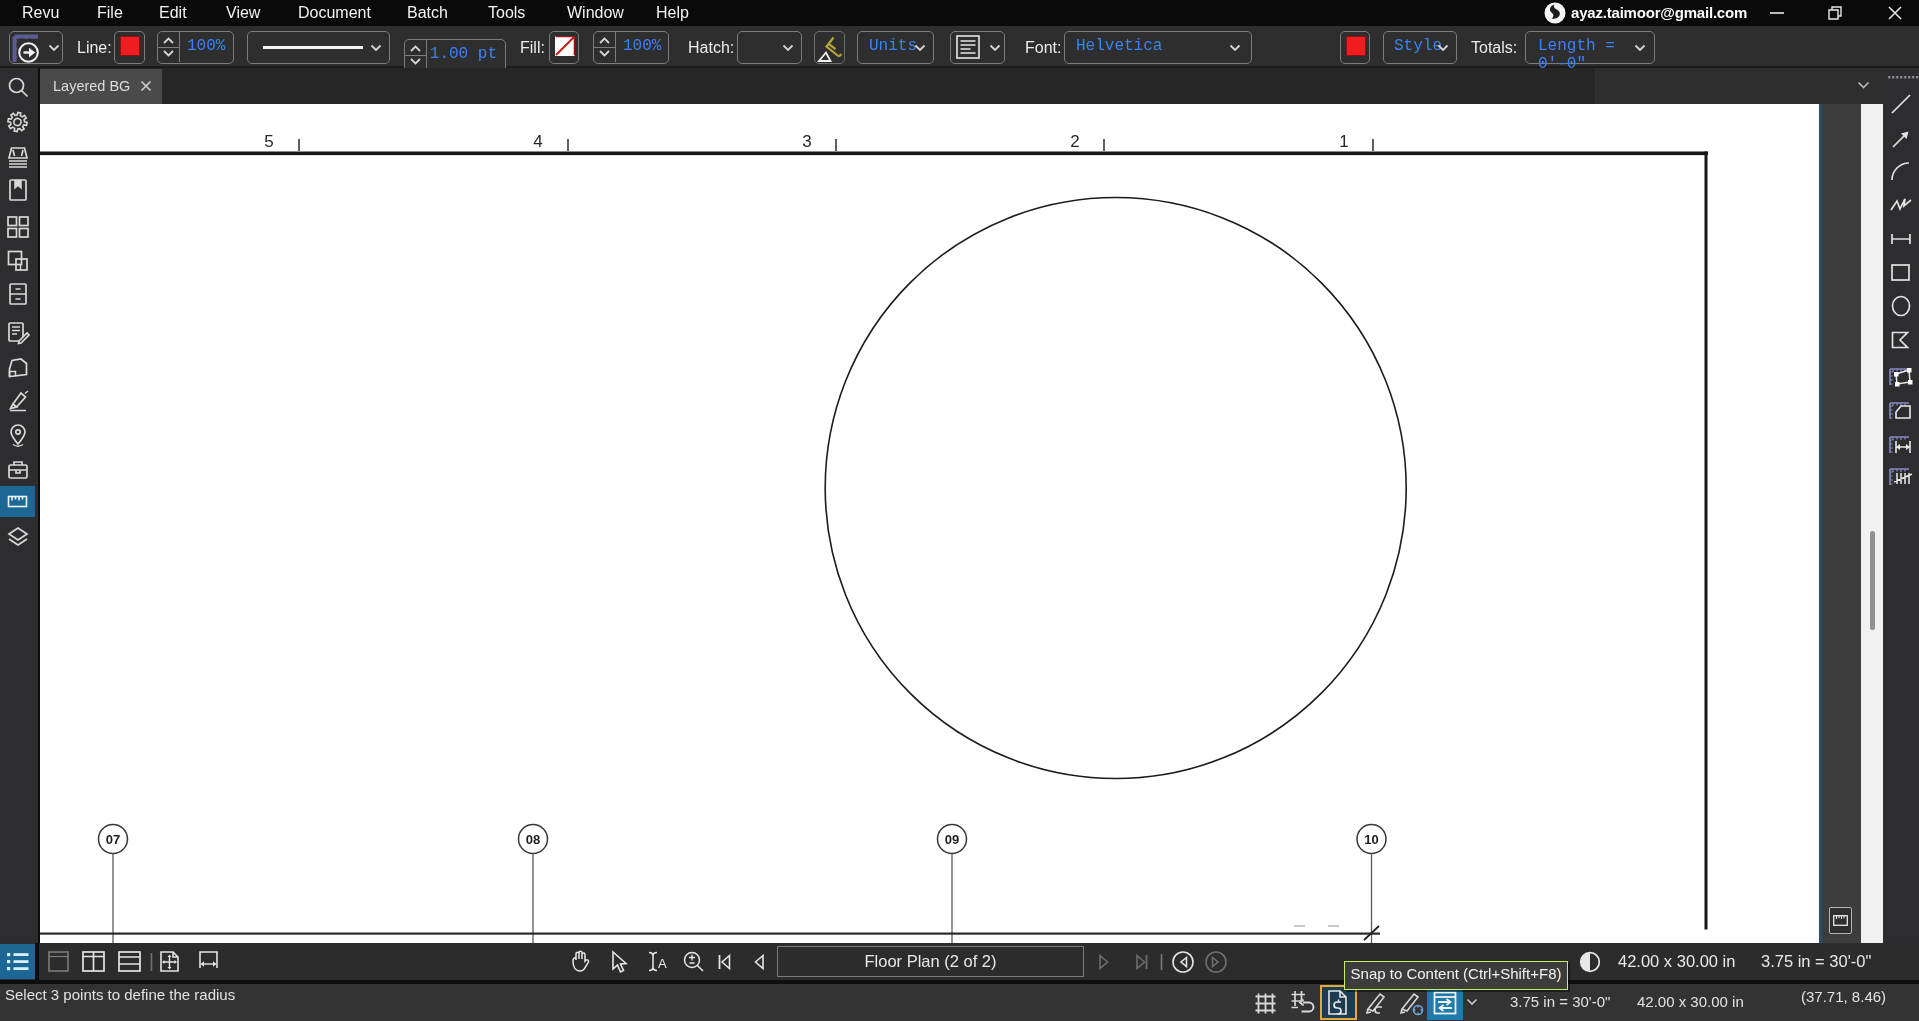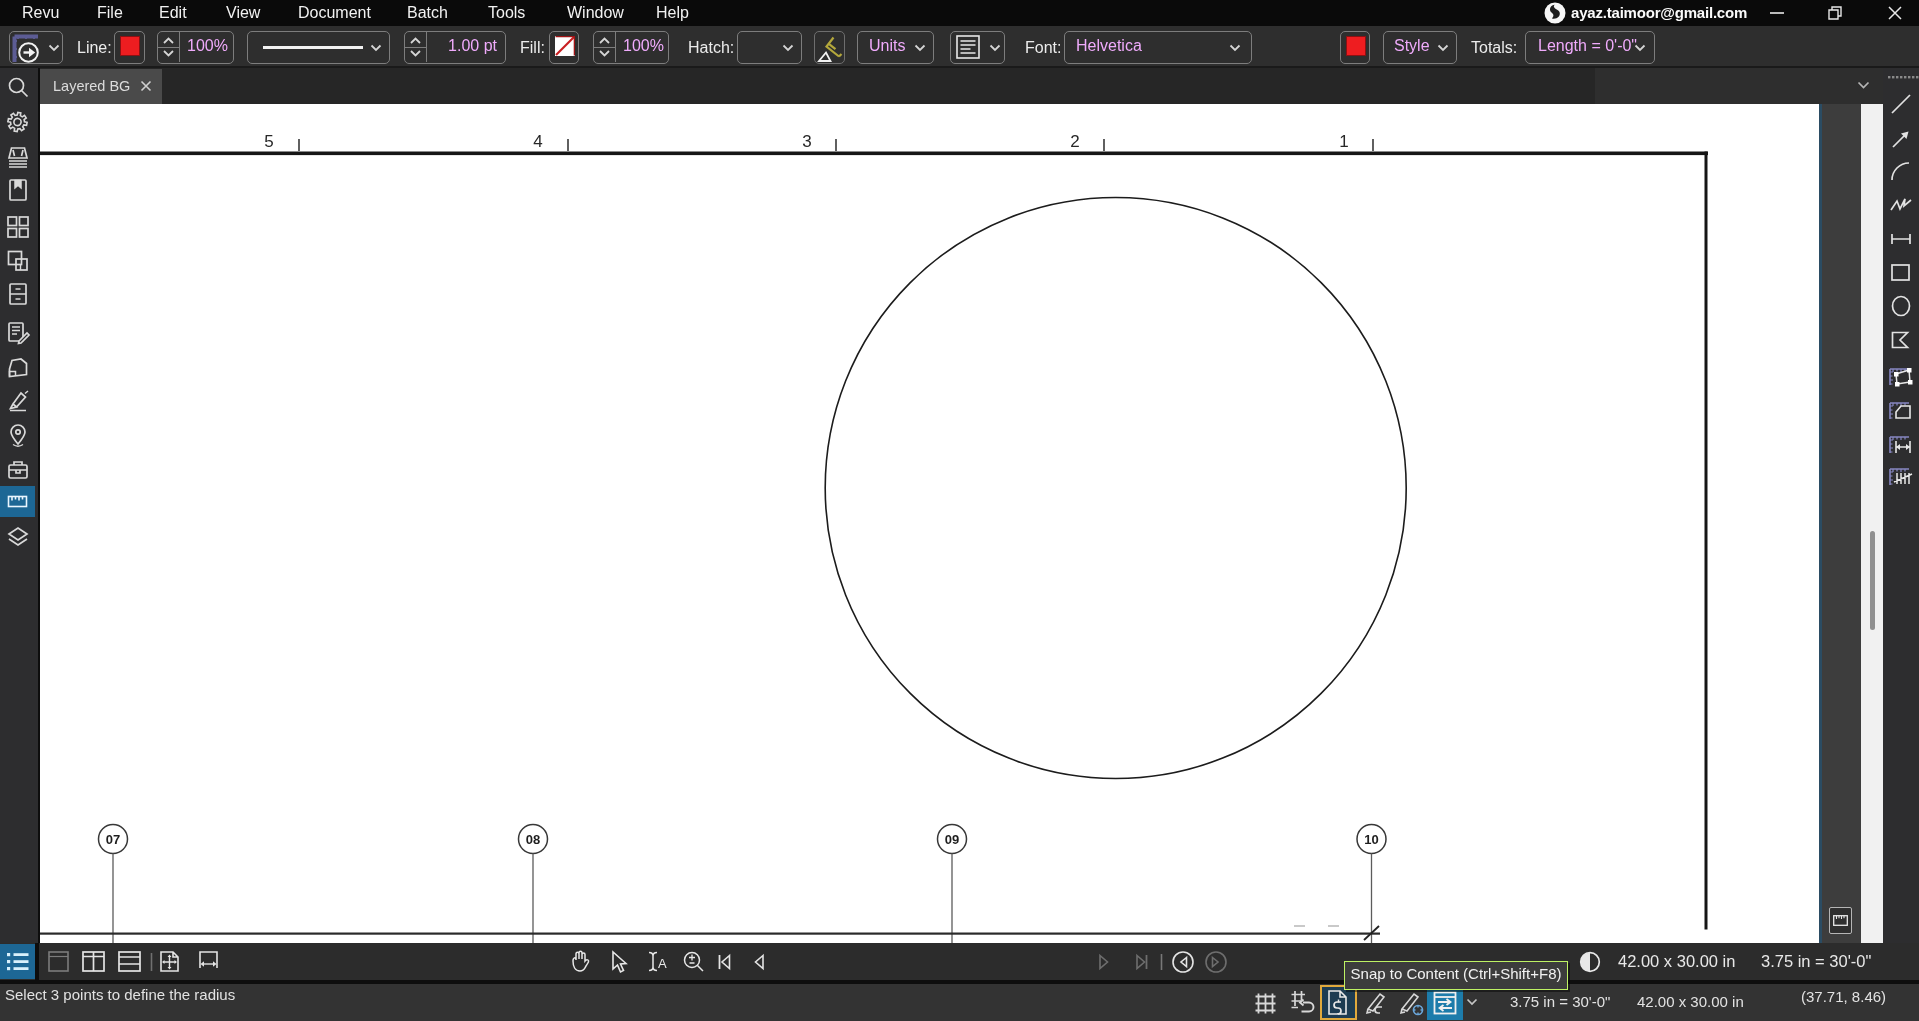--- a/index.html
+++ b/index.html
@@ -4,21 +4,21 @@
 <style>
 * { margin:0; padding:0; box-sizing:border-box; }
 html,body { width:1919px; height:1021px; overflow:hidden; background:#2e2e2e;
   font-family:"Liberation Sans", sans-serif; }
 .abs { position:absolute; }
 #menubar { position:absolute; left:0; top:0; width:1919px; height:26px; background:#0a0a0a; }
 .mitem { position:absolute; top:4px; color:#f2f2f2; font-size:16px; }
 #toolbar { position:absolute; left:0; top:26px; width:1919px; height:42px; background:#2e2e2e; border-bottom:2px solid #1a1a1a;padding-left:8px; }
 .tbtn { position:absolute; top:5px; height:33px; border:1.5px solid #7d7d7d; border-radius:5px; background:#2e2e2e; }
 .tlabel { position:absolute; top:13px; color:#ececec; font-size:16px; }
-.tval { color:#f0abfc; font-size:16px; }
+.tval { color:#3b82f6; font-size:16px;font-family:Liberation Mono, monospace; }
 #tabbar { position:absolute; left:38px; top:68px; width:1557px; height:36px; background:#262626; }
 #activetab { position:absolute; left:2px; top:1px; width:122px; height:35px; background:#4a4a4a; color:#dcdcdc; font-size:14.5px; line-height:35px; padding-left:13px; }
 #leftbar { position:absolute; left:0; top:68px; width:38px; height:875px; background:#2d2d2f; }
 #rightbar { position:absolute; left:1883px; top:68px; width:36px; height:912px; background:#2d2d2f; }
 #canvas { position:absolute; left:40px; top:104px; width:1779px; height:839px; background:#ffffff; }
 #bluestrip { position:absolute; left:1819px; top:104px; width:3px; height:839px; background:#2b4c63; }
 #gutter { position:absolute; left:1822px; top:104px; width:39px; height:839px; background:#3d3d3d; }
 #scrolltrack { position:absolute; left:1861px; top:104px; width:22px; height:839px; background:#f1f1f1; }
 #scrollthumb { position:absolute; left:1870px; top:531px; width:5px; height:99px; background:#909090; border-radius:3px; }
 #navbar { position:absolute; left:0; top:943px; width:1919px; height:37px; background:#2c2c2c; }
@@ -86,21 +86,21 @@
   <span class="tval abs" style="left:29px;top:5px;">100%</span>
 </div>
 
 <div class="tbtn" style="left:247px;width:143px;">
   <div class="abs" style="left:15px;top:14px;width:100px;height:2.5px;background:#f2f2f2;"></div>
   <svg class="abs" style="left:122px;top:12px" width="12" height="8" viewBox="0 0 12 8">
         <path d="M1.5 1.5 L6 6 L10.5 1.5" stroke="#d5d5d5" stroke-width="1.8" fill="none"></path>
       </svg>
 </div>
 
-<div class="tbtn" style="left:404px;width:102px;">
+<div class="tbtn" style="left:404px;width:102px;margin-top:8px;">
   <svg class="abs" style="left:4px;top:2px" width="13" height="26" viewBox="0 0 13 26">
         <path d="M2 9 L6.5 4.5 L11 9" stroke="#d5d5d5" stroke-width="1.8" fill="none"></path>
         <path d="M2 17 L6.5 21.5 L11 17" stroke="#d5d5d5" stroke-width="1.8" fill="none"></path>
       </svg>
   <div class="abs" style="left:21px;top:0;width:0;height:30px;border-left:1.5px solid #7d7d7d;"></div>
       <div class="abs" style="left:0;top:14.5px;width:21px;height:0;border-top:1.5px solid #7d7d7d;"></div>
   <span class="tval abs" style="right:8px;top:5px;">1.00 pt</span>
 </div>
 <span class="tlabel" style="left:520px">Fill:</span>
 
@@ -443,20 +443,23 @@
     <path d="M124 9.5 h6 M127 6.5 v6 M124.5 15 h5" stroke-width="1.3"></path>
   </g>
 </svg>
 
 <svg class="abs" style="left:712px;top:7px" width="60" height="24" viewBox="0 0 60 24">
   <path d="M7.5 5 V19" stroke="#e4e4e4" stroke-width="1.8"></path>
   <path d="M18 12 L9 5.5 V18.5 Z M18 12" fill="none"></path>
   <path d="M17.5 5.5 L10 12 L17.5 18.5 Z" fill="none" stroke="#e4e4e4" stroke-width="1.6"></path>
   <path d="M51 5.5 L43.5 12 L51 18.5 Z" fill="none" stroke="#e4e4e4" stroke-width="1.6"></path>
 </svg>
+<div class="abs" style="left:777px;top:3px;width:307px;height:31px;border:1.5px solid #7a7a7a;background:#2c2c2c;">
+  <div style="width:100%;text-align:center;color:#e8e8e8;font-size:16.5px;margin-top:5px;">Floor Plan (2 of 2)</div>
+</div>
 <svg class="abs" style="left:1092px;top:7px" width="140" height="24" viewBox="0 0 140 24">
   <path d="M8 5.5 L15.5 12 L8 18.5 Z" fill="none" stroke="#6e6e6e" stroke-width="1.6"></path>
   <path d="M45 5.5 L52.5 12 L45 18.5 Z" fill="none" stroke="#6e6e6e" stroke-width="1.6"></path>
   <path d="M54.5 5 V19" stroke="#6e6e6e" stroke-width="1.8"></path>
   <path d="M69.5 4 V20" stroke="#787878" stroke-width="1.6"></path>
   <circle cx="91" cy="12" r="10" fill="none" stroke="#e4e4e4" stroke-width="1.6"></circle>
   <path d="M94.5 7.5 L89 12 L94.5 16.5 Z" fill="none" stroke="#e4e4e4" stroke-width="1.6"></path>
   <circle cx="124" cy="12" r="10" fill="none" stroke="#6e6e6e" stroke-width="1.6"></circle>
   <path d="M120.5 7.5 L126 12 L120.5 16.5 Z" fill="none" stroke="#6e6e6e" stroke-width="1.6"></path>
 </svg>

